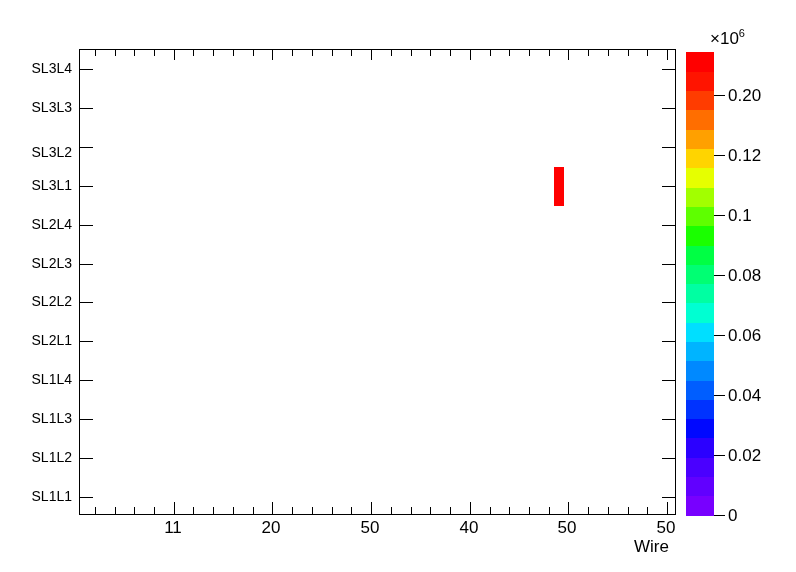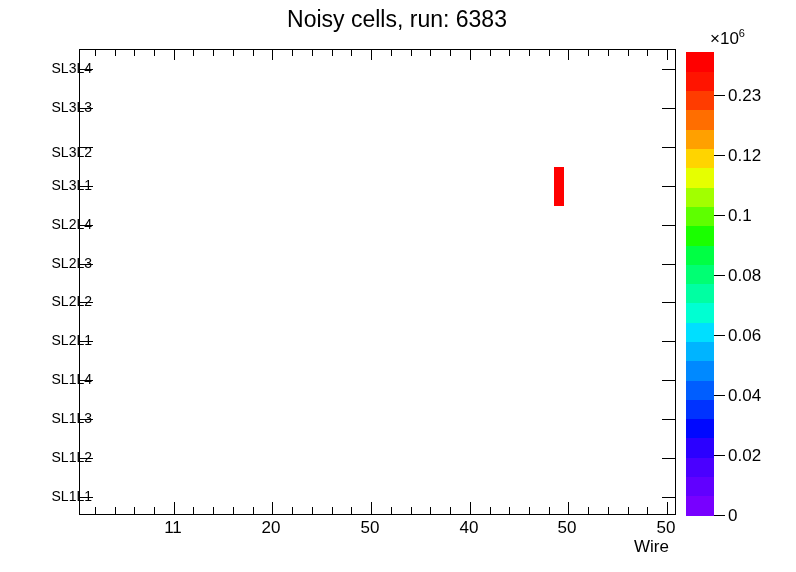--- a/index.html
+++ b/index.html
@@ -55,21 +55,21 @@
   .ytick-major { width: 13px; height: 1px; left: 0; }
   .xtick-major { height: 12px; width: 1px; bottom: 0; }
   .xtick-minor { height: 7px; width: 1px; bottom: 0; }
   .xtick-top-minor { height: 6px; width: 1px; top: 0; }
   .xtick-top-major { height: 10px; width: 1px; top: 0; }
   .ytick-right-major { width: 13px; height: 1px; right: 0; }
 
   
   .ylabel {
     position: absolute;
-    right: 704px;           
+    right: 724px;           
     text-align: right;
     font-size: 14px;
     line-height: 14px;
     color: #000000;
     white-space: nowrap;
   }
 
   
   .xlabel {
     position: absolute;
@@ -146,21 +146,20 @@
     font-size: 11px;
     vertical-align: super;
     line-height: 0;
   }
 </style>
 </head>
 <body>
 
 <div id="canvas">
 
-  <div id="plot-title">Noisy cells, run: 6383</div>
 
   <div id="frame">
     <div id="cells-layer">
         <div class="cell" title="SL3L1 wire 49" style="left: 474px; width: 10px; top: 117px; height: 39px; background: rgb(255, 0, 0);"></div>
       </div>
     <div id="yticks-layer">
         <div class="tick ytick-major" style="top: 447px;"></div>
         <div class="tick ytick-right-major" style="top: 447px; width: 13px;"></div>
         <div class="tick ytick-major" style="top: 408px;"></div>
         <div class="tick ytick-right-major" style="top: 408px; width: 13px;"></div>
@@ -309,17 +308,17 @@
       <div class="zlabel" style="top: 343px;">0.04</div>
       <div class="ztick" style="top: 283px;"></div>
       <div class="zlabel" style="top: 283px; text-align: center;">0.06</div>
       <div class="ztick" style="top: 223px;"></div>
       <div class="zlabel" style="top: 223px;">0.08</div>
       <div class="ztick" style="top: 163px;"></div>
       <div class="zlabel" style="top: 163px;">0.1</div>
       <div class="ztick" style="top: 103px;"></div>
       <div class="zlabel" style="top: 103px;">0.12</div>
       <div class="ztick" style="top: 43px;"></div>
-      <div class="zlabel" style="top: 43px;">0.23</div>
+      <div class="zlabel" style="top: 43px;">0.20</div>
     </div>
   <div id="z-exponent"><span>×10</span><sup>6</sup></div>
 
 </div>
 
 </body></html>

